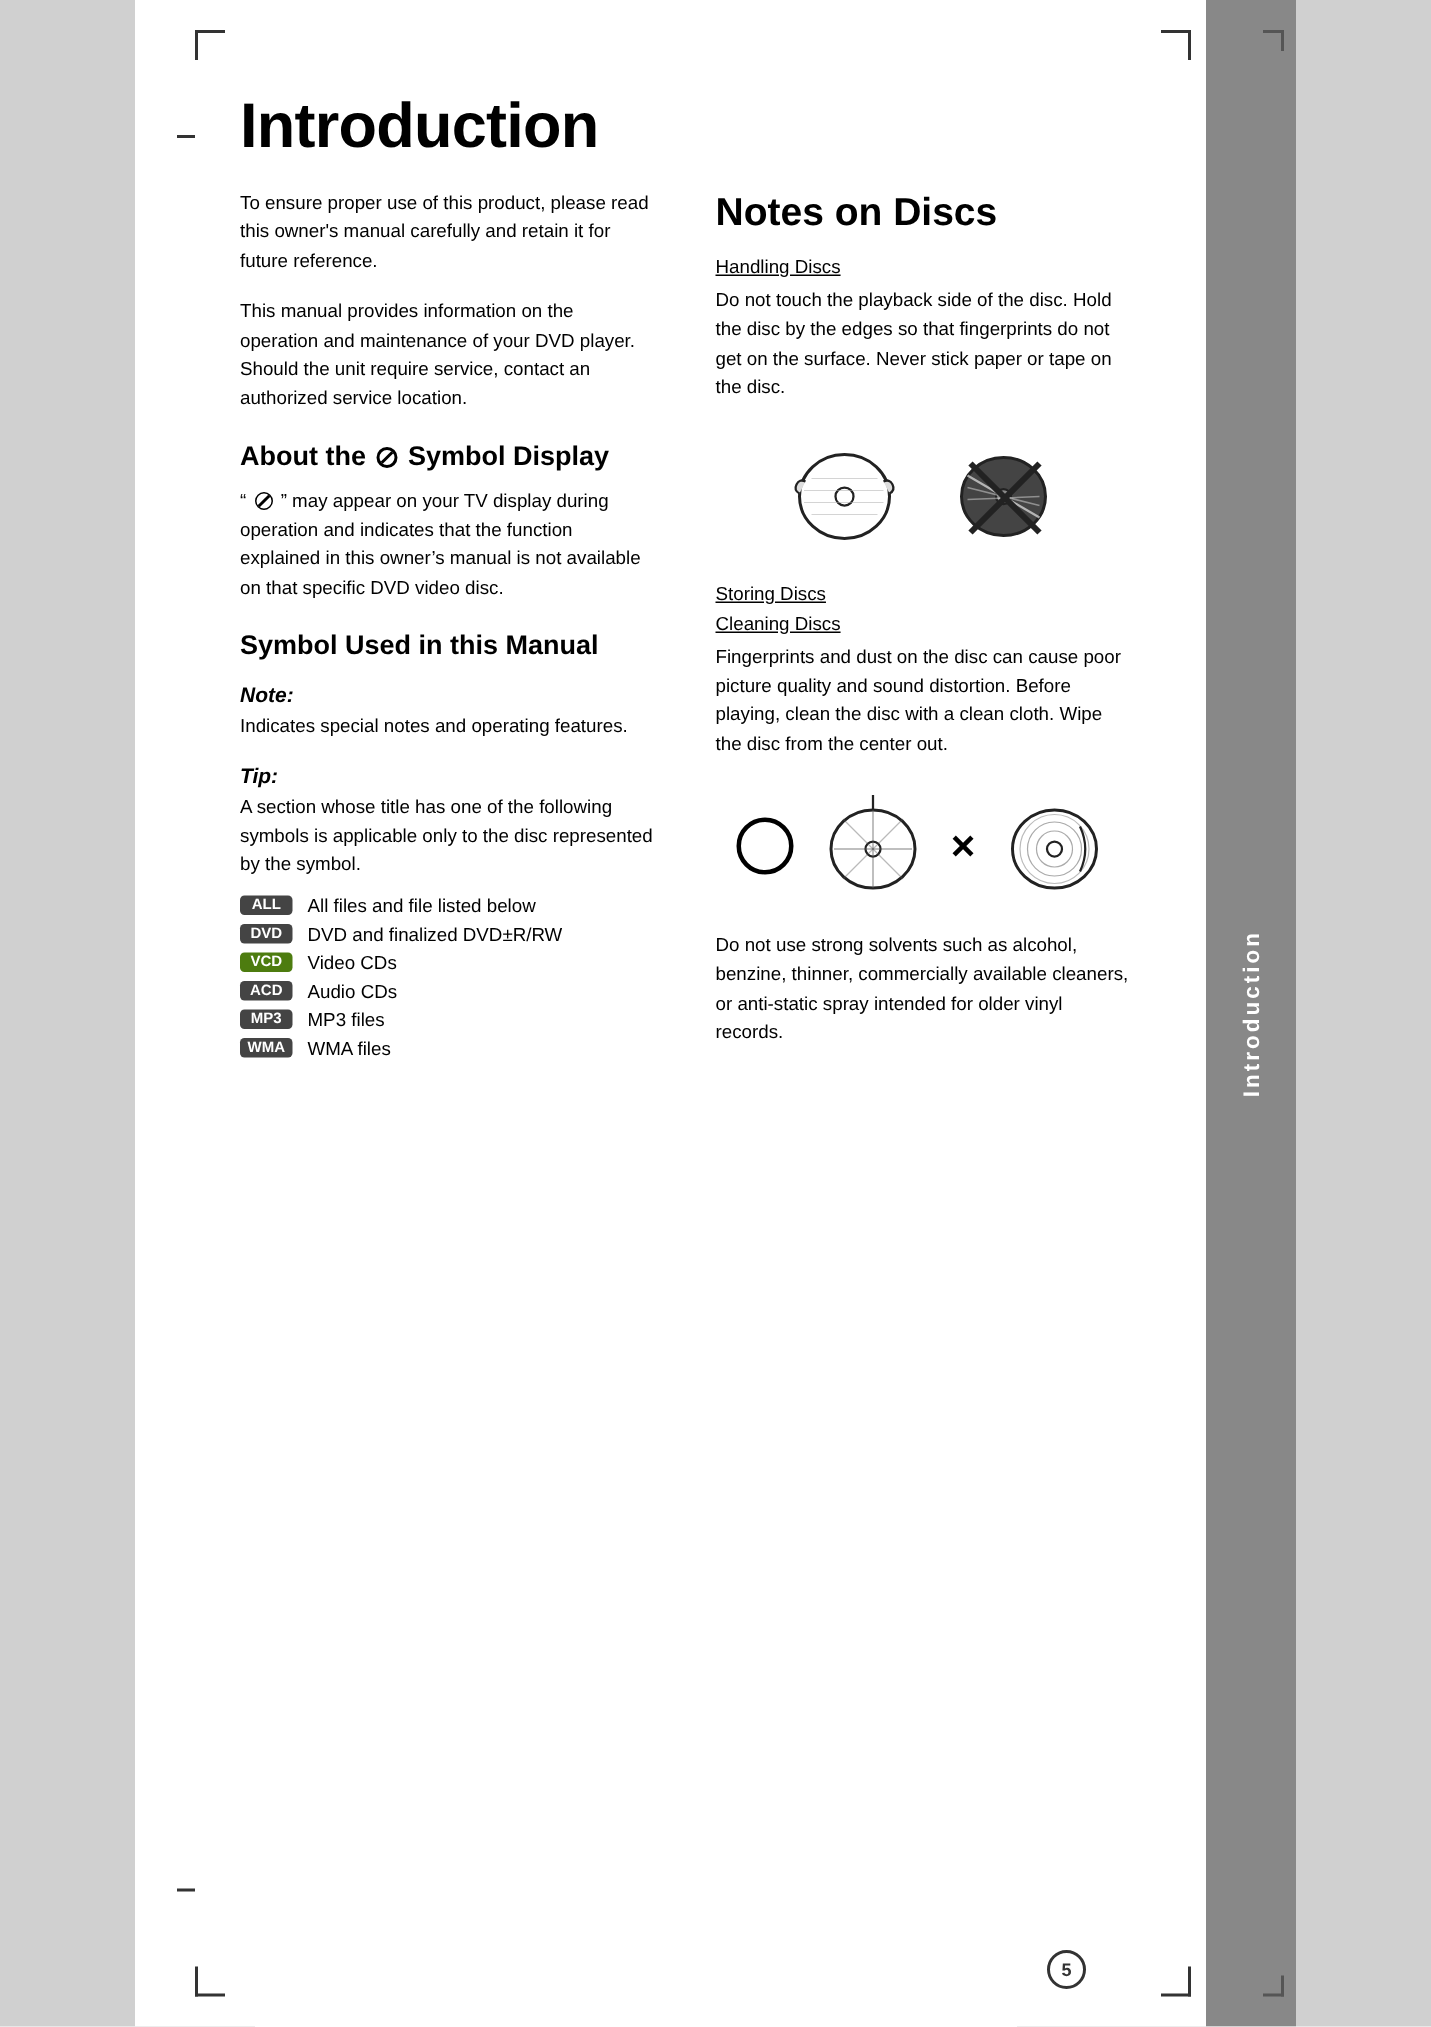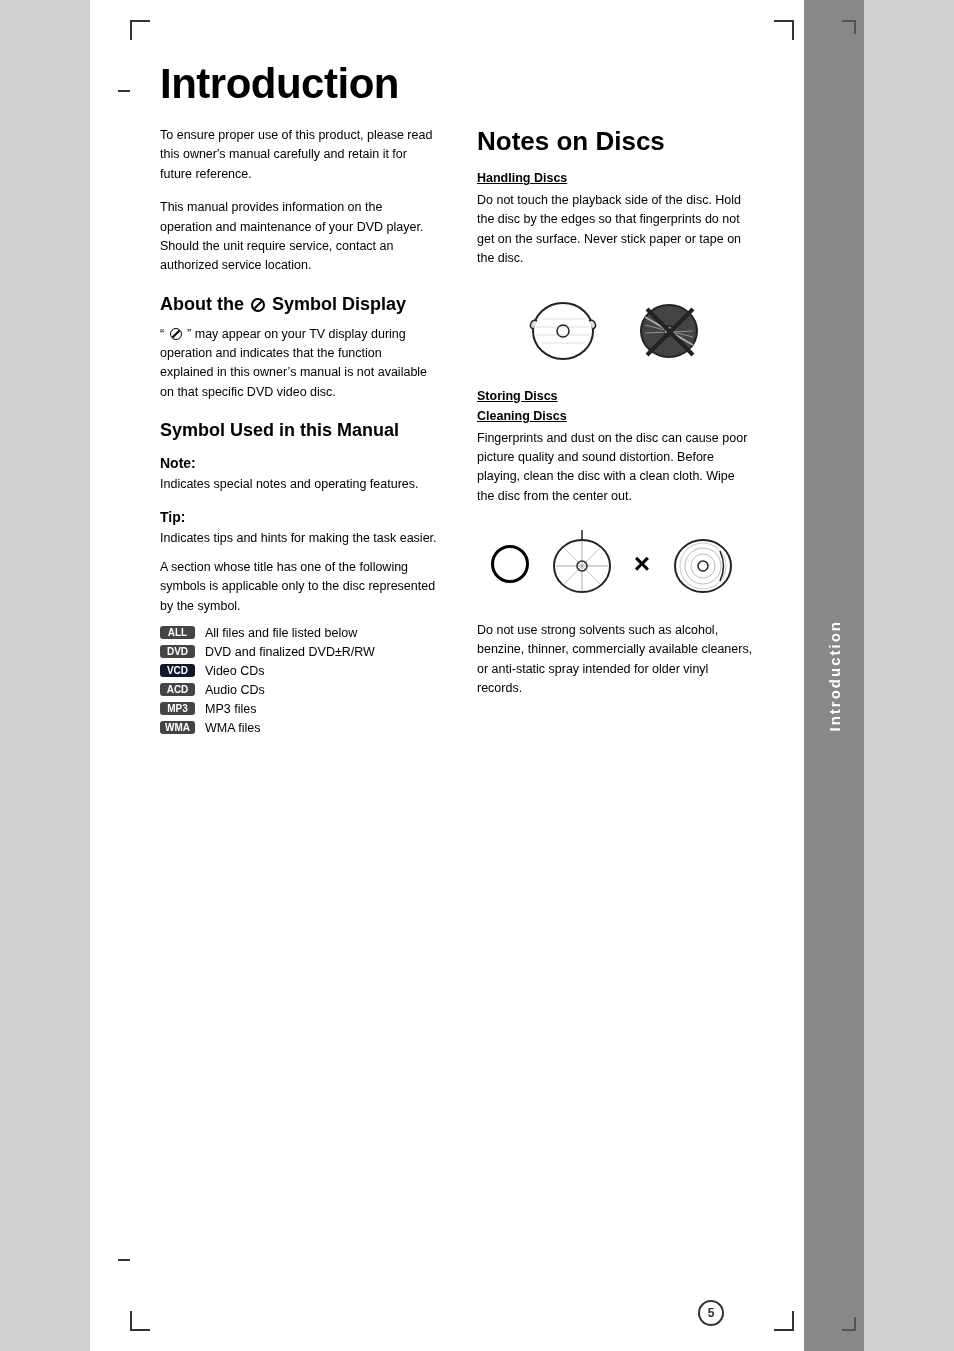--- a/index.html
+++ b/index.html
@@ -94,20 +94,21 @@
     .section-text {
       font-size: 12.5px;
       line-height: 1.55;
       color: #000;
       margin-bottom: 10px;
     }
 
     h3.subsection-title {
       font-size: 14px;
       font-weight: 900;
+      font-style: italic;
       color: #000;
       margin-bottom: 4px;
       margin-top: 14px;
     }
 
     .badge-row {
       display: flex;
       align-items: flex-start;
       margin-bottom: 5px;
       font-size: 12.5px;
@@ -121,36 +122,36 @@
       font-weight: 700;
       color: #fff;
       background: #333;
       margin-right: 10px;
       min-width: 35px;
       text-align: center;
     }
 
     .badge.all { background: #444; }
     .badge.dvd { background: #444; }
-    .badge.vcd { background: #0f172a; }
+    .badge.vcd { background: #4d7c0f; }
     .badge.acd { background: #444; }
     .badge.mp3 { background: #444; }
     .badge.wma { background: #444; }
 
     
     h2.notes-title {
       font-size: 26px;
       font-weight: 800;
       color: #000;
       margin-bottom: 14px;
     }
 
     h4.disc-subtitle {
       font-size: 12.5px;
-      font-weight: 700;
+      font-weight: 400;
       color: #000;
       margin-bottom: 6px;
       text-decoration: underline;
     }
 
     .disc-text {
       font-size: 12.5px;
       line-height: 1.55;
       color: #000;
       margin-bottom: 12px;
@@ -279,21 +280,20 @@
 
         <h2 class="section-title">About the <span class="no-symbol"></span> Symbol Display</h2>
         <p class="section-text">“ <span class="no-symbol" style="width:12px;height:12px;border-width:1.5px;"></span> ” may appear on your TV display during operation and indicates that the function explained in this owner’s manual is not available on that specific DVD video disc.</p>
 
         <h2 class="section-title">Symbol Used in this Manual</h2>
 
         <h3 class="subsection-title"><span>Note:</span></h3>
         <p class="section-text">Indicates special notes and operating features.</p>
 
         <h3 class="subsection-title"><span>Tip:</span></h3>
-        <p class="section-text">Indicates tips and hints for making the task easier.</p>
 
         <p class="section-text">A section whose title has one of the following symbols is applicable only to the disc represented by the symbol.</p>
 
         <div>
           <div class="badge-row">
             <span class="badge all">ALL</span>
             <span>All files and file listed below</span>
           </div>
           <div class="badge-row">
             <span class="badge dvd">DVD</span>

